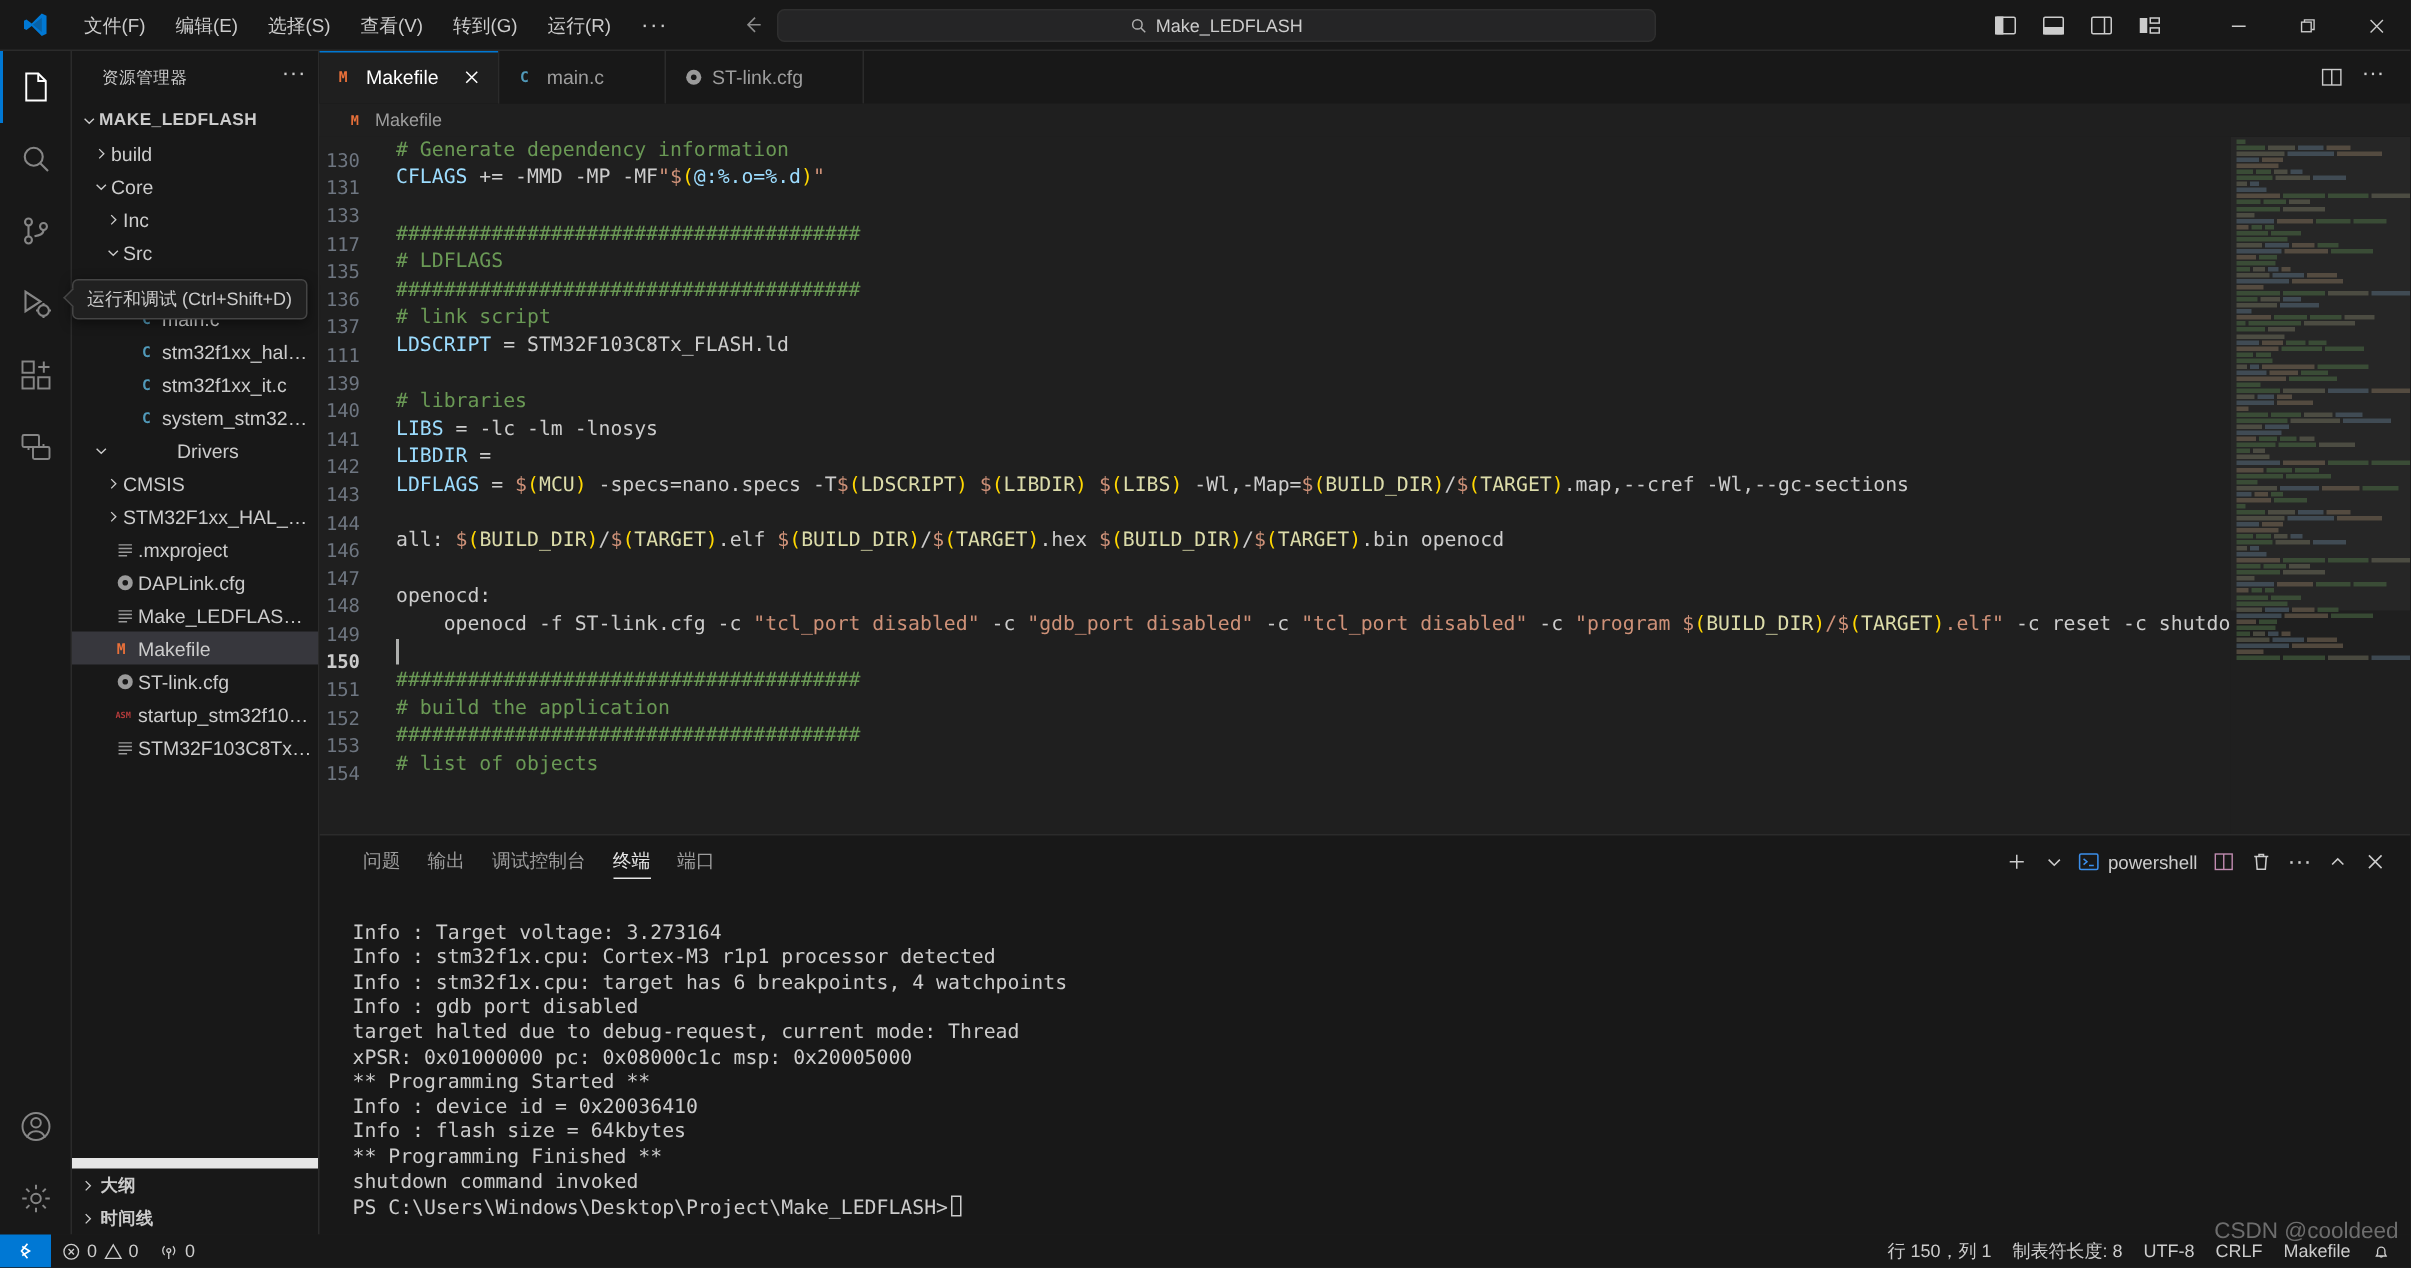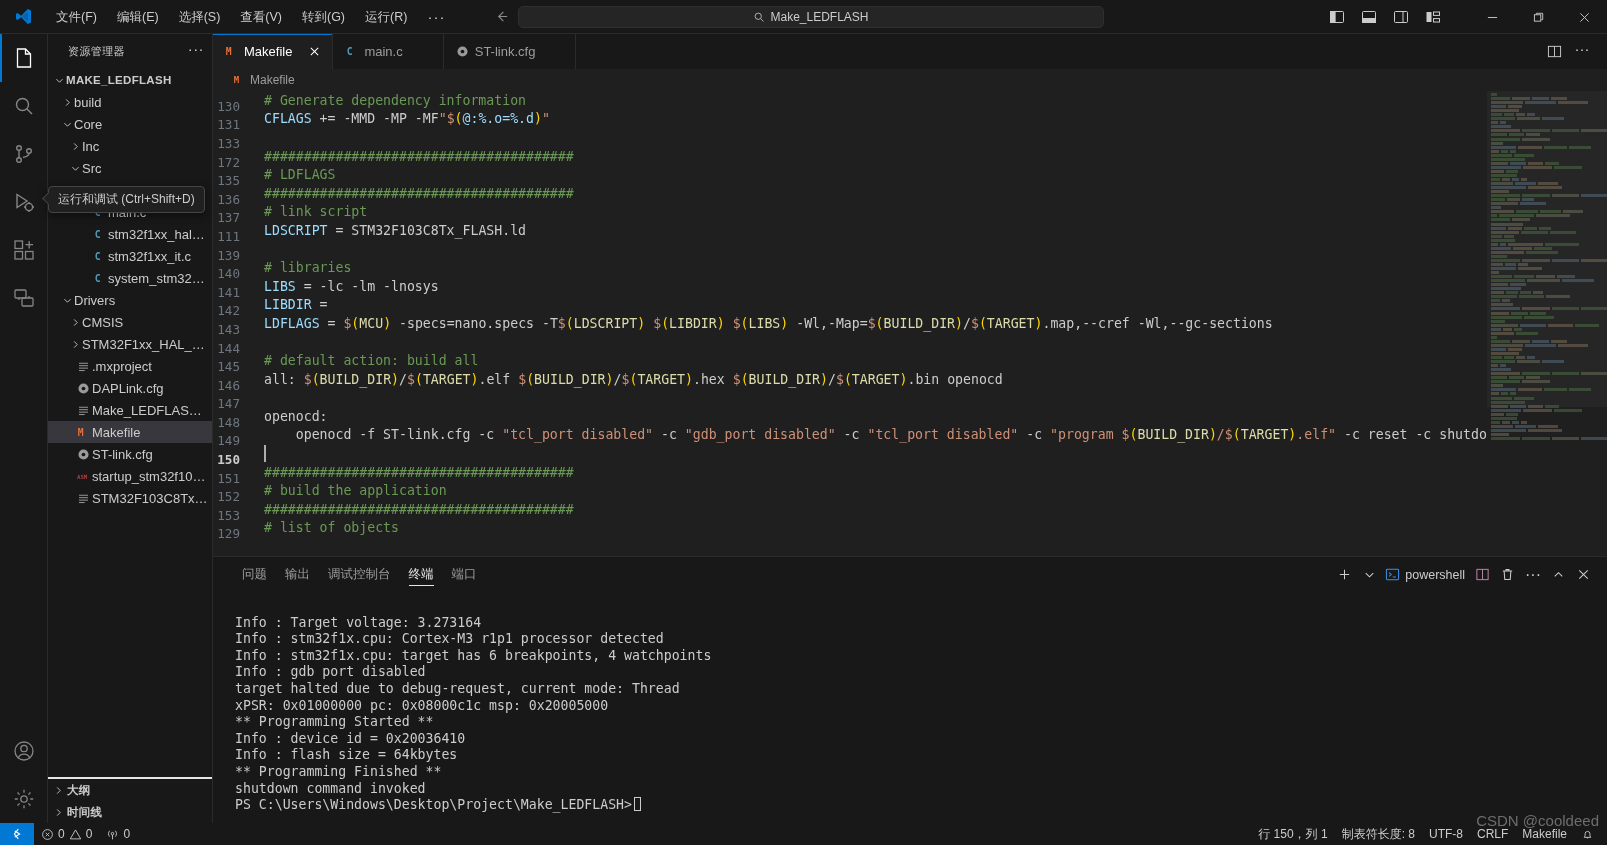--- a/index.html
+++ b/index.html
@@ -80,21 +80,21 @@
   .trow .twist svg { width: 11px; height: 11px; display: block; }
   .trow .ficon { width: 18px; flex: 0 0 18px; display: flex; align-items: center; justify-content: center; font-size: 11px; font-weight: bold; }
   .trow .ficon svg { width: 13px; height: 13px; display: block; }
   .trow .tlabel { overflow: hidden; text-overflow: ellipsis; }
   .trow.root .tlabel { font-weight: bold; font-size: 11.5px; letter-spacing: .3px; }
   .icon-c { color: #519aba; }
   .icon-m { color: #e8703a; }
   .icon-gear { color: #9a9a9a; }
   .icon-asm { color: #b33b3b; font-size: 8px; }
   .icon-txt { color: #9a9a9a; }
-  .sb-bottom { border-top: 2px solid #e5e5e5; }
+  .sb-bottom { border-top: 7px solid #e5e5e5; }
   .sb-section {
     height: 22px; display: flex; align-items: center; font-size: 11.5px;
     font-weight: bold; color: #cccccc; padding-left: 5px; gap: 3px; letter-spacing:.3px;
   }
   .sb-section svg { width: 11px; height: 11px; display: block; color: #cccccc; }
 
   .tooltip {
     position: absolute; left: 48px; top: 186px; z-index: 60;
     background: #202020; border: 1px solid #454545; color: #cccccc;
     font-size: 12px; padding: 4px 9px; border-radius: 4px; white-space: nowrap;
@@ -438,21 +438,21 @@
           </div>
           <div class="trow" style="padding-left: 29px;">
             <span class="twist"></span>
             <span class="ficon icon-c">
               <svg viewBox="0 0 16 16">
                 <text x="2" y="12" fill="#519aba" font-size="12" font-family="DejaVu Sans Mono, monospace" font-weight="bold">C</text>
               </svg>
             </span>
             <span class="tlabel">system_stm32f1xx.c</span>
           </div>
-          <div class="trow" style="padding-left: 13px;">
+          <div class="trow" style="padding-left: 13px; gap: 44px;">
             <span class="twist">
               <svg viewBox="0 0 16 16" fill="none" stroke="currentColor" stroke-width="1.3">
                 <path d="M3.5 6 8 10.5 12.5 6"></path>
               </svg>
             </span>
             <span class="tlabel">Drivers</span>
           </div>
           <div class="trow" style="padding-left: 21px;">
             <span class="twist">
               <svg viewBox="0 0 16 16" fill="none" stroke="currentColor" stroke-width="1.3">
@@ -606,41 +606,40 @@
             </svg>
         </span>
         <span>Makefile</span>
       </div>
 
       <div class="code-area">
         <div class="code-scroll" id="code-scroll">
             <div class="cline"><span class="lno">130</span><span class="ctext"><span class="c-comment"># Generate dependency information</span></span></div>
             <div class="cline"><span class="lno">131</span><span class="ctext"><span class="c-var">CFLAGS</span><span class="c-plain"> += -MMD -MP -MF</span><span class="c-str">"</span><span class="c-dollar">$</span><span class="c-paren">(</span><span class="c-var">@:%.o=%.d</span><span class="c-paren">)</span><span class="c-str">"</span></span></div>
             <div class="cline"><span class="lno">133</span><span class="ctext"></span></div>
-            <div class="cline"><span class="lno">172</span><span class="ctext"><span class="c-comment">#######################################</span></span></div>
+            <div class="cline"><span class="lno">117</span><span class="ctext"><span class="c-comment">#######################################</span></span></div>
             <div class="cline"><span class="lno">135</span><span class="ctext"><span class="c-comment"># LDFLAGS</span></span></div>
             <div class="cline"><span class="lno">136</span><span class="ctext"><span class="c-comment">#######################################</span></span></div>
             <div class="cline"><span class="lno">137</span><span class="ctext"><span class="c-comment"># link script</span></span></div>
             <div class="cline"><span class="lno">111</span><span class="ctext"><span class="c-var">LDSCRIPT</span><span class="c-plain"> = STM32F103C8Tx_FLASH.ld</span></span></div>
             <div class="cline"><span class="lno">139</span><span class="ctext"></span></div>
             <div class="cline"><span class="lno">140</span><span class="ctext"><span class="c-comment"># libraries</span></span></div>
             <div class="cline"><span class="lno">141</span><span class="ctext"><span class="c-var">LIBS</span><span class="c-plain"> = </span><span class="c-plain">-lc -lm -lnosys</span></span></div>
             <div class="cline"><span class="lno">142</span><span class="ctext"><span class="c-var">LIBDIR</span><span class="c-plain"> =</span></span></div>
             <div class="cline"><span class="lno">143</span><span class="ctext"><span class="c-var">LDFLAGS</span><span class="c-plain"> = </span><span class="c-dollar">$</span><span class="c-paren">(</span><span class="c-ref">MCU</span><span class="c-paren">)</span><span class="c-plain"> -specs=nano.specs -T</span><span class="c-dollar">$</span><span class="c-paren">(</span><span class="c-ref">LDSCRIPT</span><span class="c-paren">)</span><span class="c-plain"> </span><span class="c-dollar">$</span><span class="c-paren">(</span><span class="c-ref">LIBDIR</span><span class="c-paren">)</span><span class="c-plain"> </span><span class="c-dollar">$</span><span class="c-paren">(</span><span class="c-ref">LIBS</span><span class="c-paren">)</span><span class="c-plain"> -Wl,-Map=</span><span class="c-dollar">$</span><span class="c-paren">(</span><span class="c-ref">BUILD_DIR</span><span class="c-paren">)</span><span class="c-plain">/</span><span class="c-dollar">$</span><span class="c-paren">(</span><span class="c-ref">TARGET</span><span class="c-paren">)</span><span class="c-plain">.map,--cref -Wl,--gc-sections</span></span></div>
             <div class="cline"><span class="lno">144</span><span class="ctext"></span></div>
-            <div class="cline"><span class="lno">145</span><span class="ctext"><span class="c-comment"># default action: build all</span></span></div>
             <div class="cline"><span class="lno">146</span><span class="ctext"><span class="c-plain">all: </span><span class="c-dollar">$</span><span class="c-paren">(</span><span class="c-ref">BUILD_DIR</span><span class="c-paren">)</span><span class="c-plain">/</span><span class="c-dollar">$</span><span class="c-paren">(</span><span class="c-ref">TARGET</span><span class="c-paren">)</span><span class="c-plain">.elf </span><span class="c-dollar">$</span><span class="c-paren">(</span><span class="c-ref">BUILD_DIR</span><span class="c-paren">)</span><span class="c-plain">/</span><span class="c-dollar">$</span><span class="c-paren">(</span><span class="c-ref">TARGET</span><span class="c-paren">)</span><span class="c-plain">.hex </span><span class="c-dollar">$</span><span class="c-paren">(</span><span class="c-ref">BUILD_DIR</span><span class="c-paren">)</span><span class="c-plain">/</span><span class="c-dollar">$</span><span class="c-paren">(</span><span class="c-ref">TARGET</span><span class="c-paren">)</span><span class="c-plain">.bin openocd</span></span></div>
             <div class="cline"><span class="lno">147</span><span class="ctext"></span></div>
             <div class="cline"><span class="lno">148</span><span class="ctext"><span class="c-plain">openocd:</span></span></div>
             <div class="cline"><span class="lno">149</span><span class="ctext"><span class="c-plain">    openocd -f ST-link.cfg -c </span><span class="c-str">"tcl_port disabled"</span><span class="c-plain"> -c </span><span class="c-str">"gdb_port disabled"</span><span class="c-plain"> -c </span><span class="c-str">"tcl_port disabled"</span><span class="c-plain"> -c </span><span class="c-str">"program </span><span class="c-dollar">$</span><span class="c-paren">(</span><span class="c-ref">BUILD_DIR</span><span class="c-paren">)</span><span class="c-str">/</span><span class="c-dollar">$</span><span class="c-paren">(</span><span class="c-ref">TARGET</span><span class="c-paren">)</span><span class="c-str">.elf"</span><span class="c-plain"> -c reset -c shutdo</span></span></div>
             <div class="cline active-line"><span class="lno">150</span><span class="ctext"></span><span class="cursor-caret" style="left: 51px;"></span></div>
             <div class="cline"><span class="lno">151</span><span class="ctext"><span class="c-comment">#######################################</span></span></div>
             <div class="cline"><span class="lno">152</span><span class="ctext"><span class="c-comment"># build the application</span></span></div>
             <div class="cline"><span class="lno">153</span><span class="ctext"><span class="c-comment">#######################################</span></span></div>
-            <div class="cline"><span class="lno">129</span><span class="ctext"><span class="c-comment"># list of objects</span></span></div>
+            <div class="cline"><span class="lno">154</span><span class="ctext"><span class="c-comment"># list of objects</span></span></div>
           </div>
         <div class="editor-scrollbar">
           <div class="thumb"></div>
         </div>
         <div class="minimap" id="minimap">
           <div class="mm-slider"></div>
         <div class="mm-line">
               <div class="mm-seg" style="width: 6px; background: rgb(74, 107, 67); opacity: 0.55;"></div>
             </div>
             <div class="mm-line">

